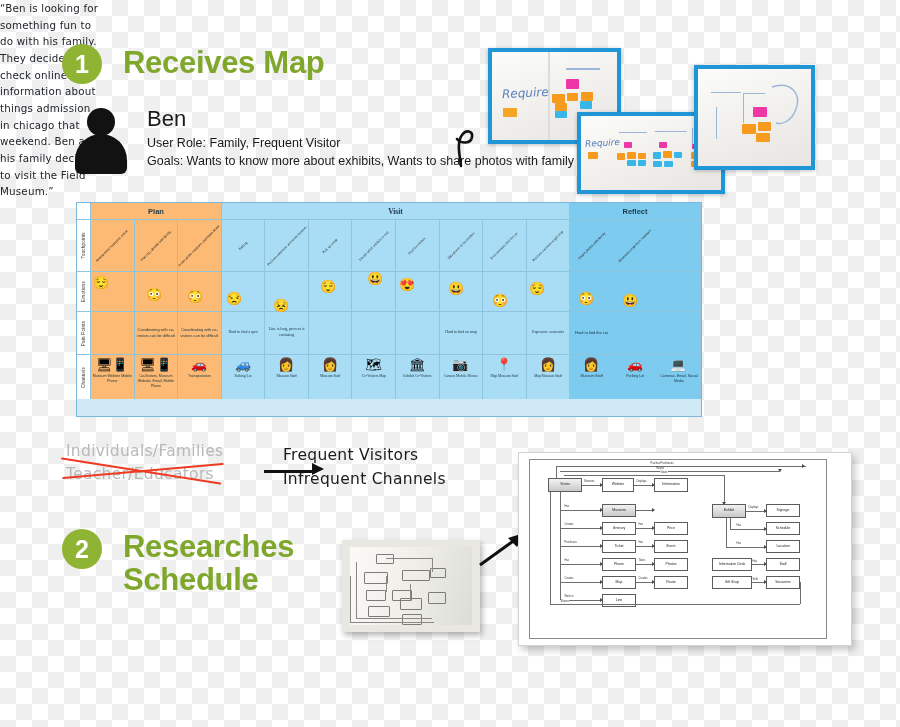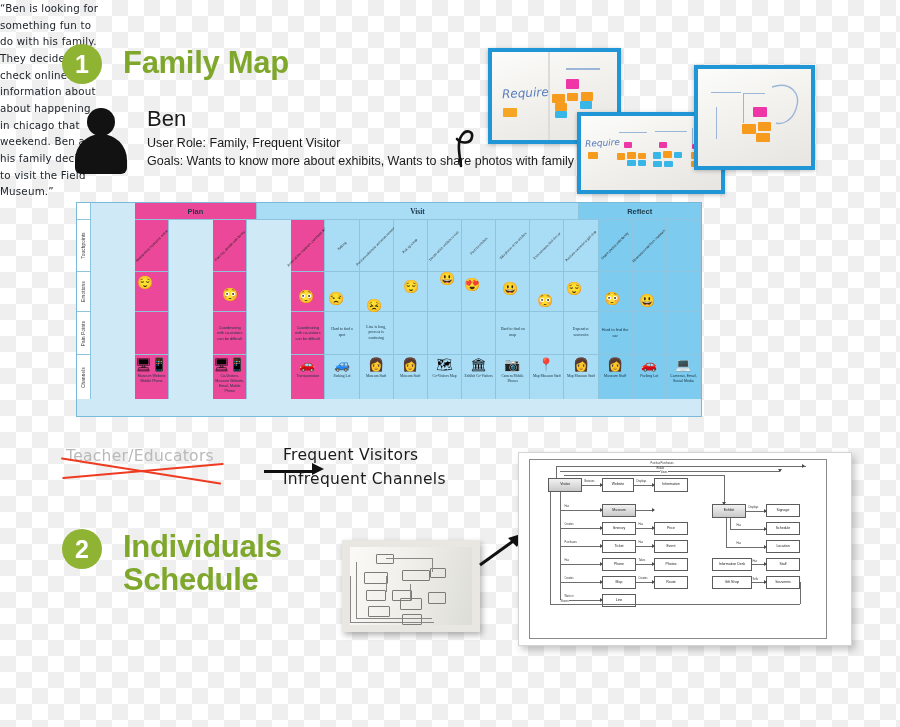--- a/index.html
+++ b/index.html
@@ -44,21 +44,21 @@
   .jm-row{display:flex;align-items:stretch;}
   .jm-sidelabel{
     width:13px;flex:0 0 13px;display:flex;align-items:center;justify-content:center;
     background:#fff;border-right:1px solid #8fc4de;
   }
   .jm-sidelabel span{
     transform:rotate(-90deg);white-space:nowrap;font-size:4.6px;color:#333;letter-spacing:.2px;
   }
   .jm-cells{display:flex;flex:1;}
   .jm-cell{border-right:1px solid #8fc4de;border-bottom:1px solid #8fc4de;box-sizing:border-box;position:relative;}
-  .ph-plan{background:#ec4899;margin-left:44px;}
+  .ph-plan{background:#fdba74;}
   .ph-visit{background:#a9dcf5;font-family:Liberation Serif, serif;}
   .ph-reflect{background:#7ecbf0;}
   .phase-head{
     text-align:center;font-size:7.5px;font-weight:bold;color:#1b3a4a;
     line-height:17px;height:17px;border-right:1px solid #8fc4de;border-bottom:1px solid #8fc4de;box-sizing:border-box;
   }
   .tp-cell{height:52px;}
   .tp-txt{
     position:absolute;left:50%;top:50%;
     transform:translate(-50%,-50%) rotate(-45deg);
@@ -106,21 +106,21 @@
 
   
   .blk-arrow-line{position:absolute;background:#111;}
 </style>
 </head>
 <body>
 
 <div class="abs" style="left:62px;top:44px;">
   <div class="num-badge">1</div>
 </div>
-<div class="abs sec-title" style="left:123px;top:46px;">Family Map</div>
+<div class="abs sec-title" style="left:123px;top:46px;">Receives Map</div>
 
 <div class="abs" style="left:75px;top:108px;">
   <div class="persona-icon">
     <div class="head"></div>
     <div class="body"></div>
   </div>
 </div>
 <div class="abs" style="left:147px;top:106px;">
   <div class="persona-name">Ben</div>
   <div class="persona-line">User Role: Family, Frequent Visitor</div>
@@ -409,47 +409,48 @@
   </div>
 </div>
 
 <div class="quote" style="left:726px;top:182px;width:130px;" id="quote-block">
     <div>“Ben is looking for</div>
     <div>something fun to</div>
     <div>do with his family.</div>
     <div>They decide to</div>
     <div>check online for</div>
     <div>information about</div>
-    <div>about happening</div>
+    <div>things admission</div>
     <div>in chicago that</div>
     <div>weekend. Ben and</div>
     <div>his family decide</div>
     <div>to visit the Field</div>
     <div>Museum.”</div>
   </div>
 
 <div class="abs" style="left:66px;top:442px;">
+  <div class="hw-grey">Individuals/Families</div>
   <div class="hw-grey" style="margin-top:5px;">Teacher/Educators</div>
 </div>
 <div class="strike" style="left:62px;top:470px;width:162px;transform:rotate(-5deg);"></div>
 <div class="strike" style="left:60px;top:470px;width:162px;transform:rotate(9deg);"></div>
 
 <div class="blk-arrow-line abs" style="left:264px;top:470px;width:52px;height:2.6px;"></div>
 <div class="abs" style="left:312px;top:463px;width:0;height:0;border-top:6px solid transparent;border-bottom:6px solid transparent;border-left:12px solid #111;"></div>
 
 <div class="abs" style="left:283px;top:446px;">
   <div class="hw-dark">Frequent Visitors</div>
   <div class="hw-dark" style="margin-top:6px;">Infrequent Channels</div>
 </div>
 
 <div class="abs" style="left:62px;top:529px;">
   <div class="num-badge">2</div>
 </div>
 <div class="abs sec-title" style="left:123px;top:530px;">
-  <div>Individuals</div>
+  <div>Researches</div>
   <div>Schedule</div>
 </div>
 
 <div class="abs" id="hand-photo" style="left:342px;top:540px;width:138px;height:92px;">
   <div class="paper"></div>
   <div class="hd-box" style="left:34px;top:14px;width:16px;height:8px;"></div>
   <div class="hd-box" style="left:22px;top:32px;width:22px;height:10px;"></div>
   <div class="hd-box" style="left:24px;top:50px;width:18px;height:9px;"></div>
   <div class="hd-box" style="left:26px;top:66px;width:20px;height:9px;"></div>
   <div class="hd-box" style="left:50px;top:50px;width:18px;height:9px;"></div>

